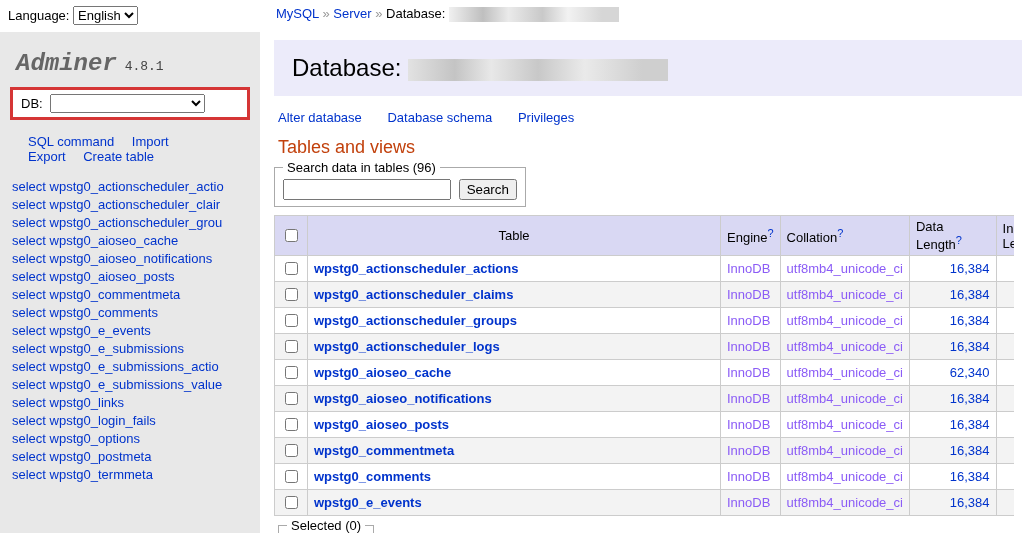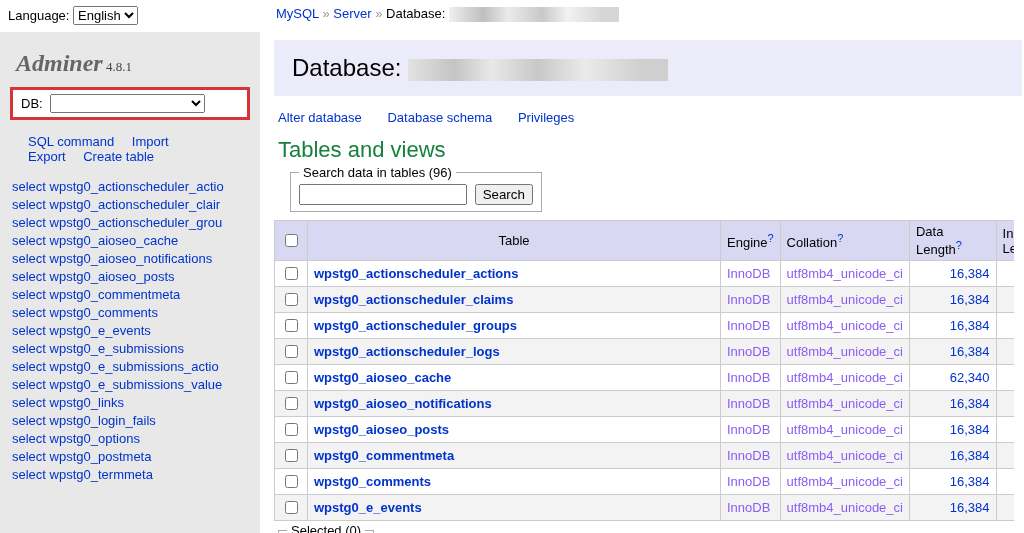--- a/index.html
+++ b/index.html
@@ -53,21 +53,21 @@
   left: 0;
   top: 32px;
   bottom: 0;
   width: 260px;
   background: #e8e8e8;
   box-sizing: border-box;
   overflow: hidden;
 }
 #sidebar .adminer-title {
   padding: 18px 12px 10px 16px;
-  font-family: Liberation Serif, serif;
+  font-family: Liberation Mono, monospace;
   color: #888;
 }
 #sidebar .adminer-title .name {
   font-style: italic;
   font-size: 24px;
   font-weight: bold;
   color: #666;
 }
 #sidebar .adminer-title .ver {
   font-size: 13px;
@@ -131,28 +131,28 @@
   display: inline-block;
   vertical-align: middle;
   width: 260px;
   height: 22px;
   background: linear-gradient(90deg,#e2e2e2 0%,#c4c4c4 18%,#e8e8e8 32%,#c8c8c8 50%,#eaeaea 68%,#cfcfcf 90%);
 }
 .db-links { padding: 0 4px 8px 4px; }
 .db-links a { margin-right: 22px; }
 
 .section-hdr {
-  font-size: 22px;
-  color: #15803d;
+  font-size: 18px;
+  color: #c2410c;
   padding: 4px 4px 2px 4px;
 }
 
 fieldset.search-box {
   display: inline-block;
-  margin: 0 4px 8px 16px;
+  margin: 0 4px 8px 0;
   border: 1px solid #aaa;
   padding: 4px 8px 6px 8px;
   font-size: 13px;
 }
 fieldset.search-box legend { padding: 0 4px; }
 fieldset.search-box input[type=text] {
   width: 160px;
 }
 fieldset.search-box input[type=button] {
   margin-left: 4px;

